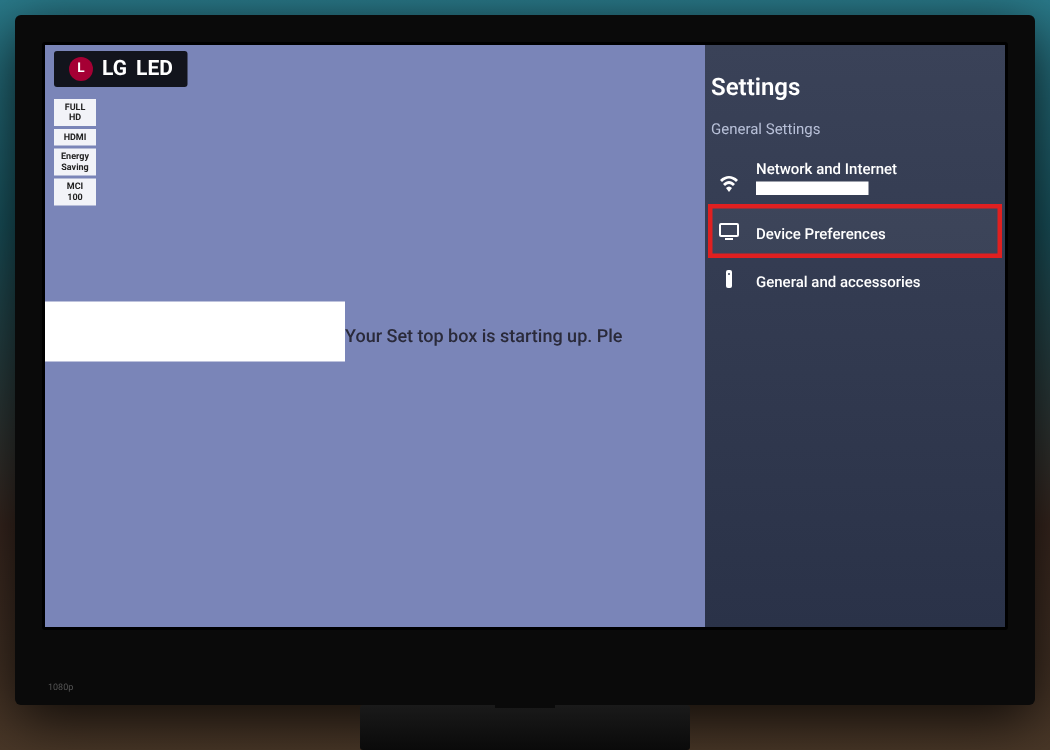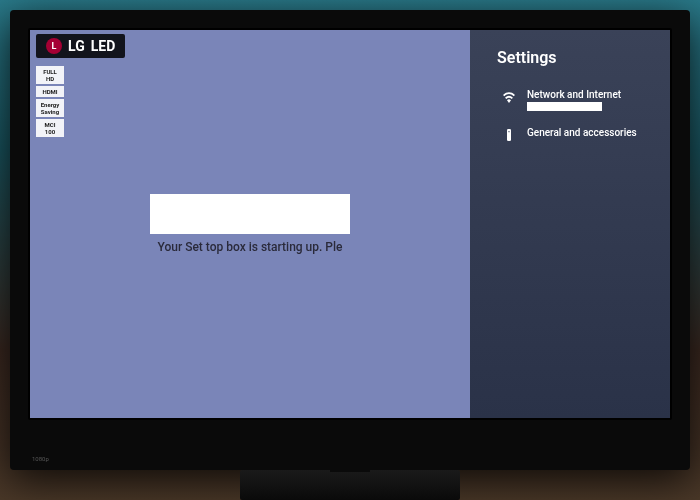--- a/index.html
+++ b/index.html
@@ -80,57 +80,56 @@
       color: #222;
       font-size: 6px;
       padding: 2px 3px;
       text-align: center;
       width: 28px;
       font-weight: bold;
     }
     .main-area {
       flex: 1;
       display: flex;
-      flex-direction: column;
-      align-items: center;
-      justify-content: center;
+      flex-direction: row;
+      align-items: center;
       position: relative;
     }
     .white-block {
       width: 200px;
       height: 40px;
       background: #fff;
       margin-bottom: 6px;
     }
     .boot-text {
       color: #2a2a3a;
       font-size: 12px;
       font-weight: 500;
     }
     .settings-panel {
       width: 200px;
       background: linear-gradient(to bottom, #3a4258 0%, #2a3248 100%);
-      padding: 18px 27px;
+      padding: 18px 4px;
       color: #fff;
       display: flex;
       flex-direction: column;
     }
     .settings-title {
       font-size: 16px;
       font-weight: 600;
       margin-bottom: 14px;
     }
     .section-label {
       font-size: 10px;
       color: #b8c0d8;
       margin-bottom: 8px;
     }
     .menu-item {
       display: flex;
-      align-items: flex-start;
+      align-items: flex-end;
       gap: 10px;
       padding: 8px 4px;
       cursor: pointer;
       position: relative;
     }
     .menu-item.highlighted {
       outline: 3px solid #e02020;
       outline-offset: -1px;
       background: rgba(255,255,255,0.04);
     }
@@ -219,35 +218,47 @@
         <div class="badge">MCI 100</div>
       </div>
 
       <div class="main-area">
         <div class="white-block"></div>
         <div class="boot-text">Your Set top box is starting up. Ple</div>
       </div>
 
       <div class="settings-panel">
         <div class="settings-title">Settings</div>
+        <div class="section-label">General Settings</div>
 
         <div class="menu-item">
           <span class="menu-icon">
             <svg width="16" height="16" viewBox="0 0 24 24" fill="#fff">
                 <path d="M12 21l-3-4c1-1 2-1.5 3-1.5s2 .5 3 1.5l-3 4zm-6-8c2-2 4-3 6-3s4 1 6 3l-2 2c-1.3-1.3-2.7-2-4-2s-2.7.7-4 2l-2-2zm-3-4c3-3 6-4 9-4s6 1 9 4l-2 2c-2.3-2.3-4.7-3.5-7-3.5S7.3 8.7 5 11l-2-2z"></path>
               </svg>
           </span>
           <div class="menu-text">
             <span class="menu-label">Network and Internet</span>
             <span class="menu-sublabel redacted"></span>
           </div>
         </div>
 
 
 
+        <div class="menu-item highlighted">
+          <span class="menu-icon">
+            <svg width="16" height="16" viewBox="0 0 24 24" fill="none" stroke="#fff" stroke-width="2">
+                <rect x="3" y="5" width="18" height="12" rx="1"></rect>
+                <line x1="8" y1="20" x2="16" y2="20"></line>
+              </svg>
+          </span>
+          <div class="menu-text">
+            <span class="menu-label">Device Preferences</span>
+          </div>
+        </div>
 
         <div class="menu-item">
           <span class="menu-icon">
             <svg width="16" height="16" viewBox="0 0 24 24" fill="#fff">
                 <rect x="9" y="3" width="6" height="18" rx="2"></rect>
                 <circle cx="12" cy="7" r="1" fill="#3a4258"></circle>
               </svg>
           </span>
           <div class="menu-text">
             <span class="menu-label">General and accessories</span>

